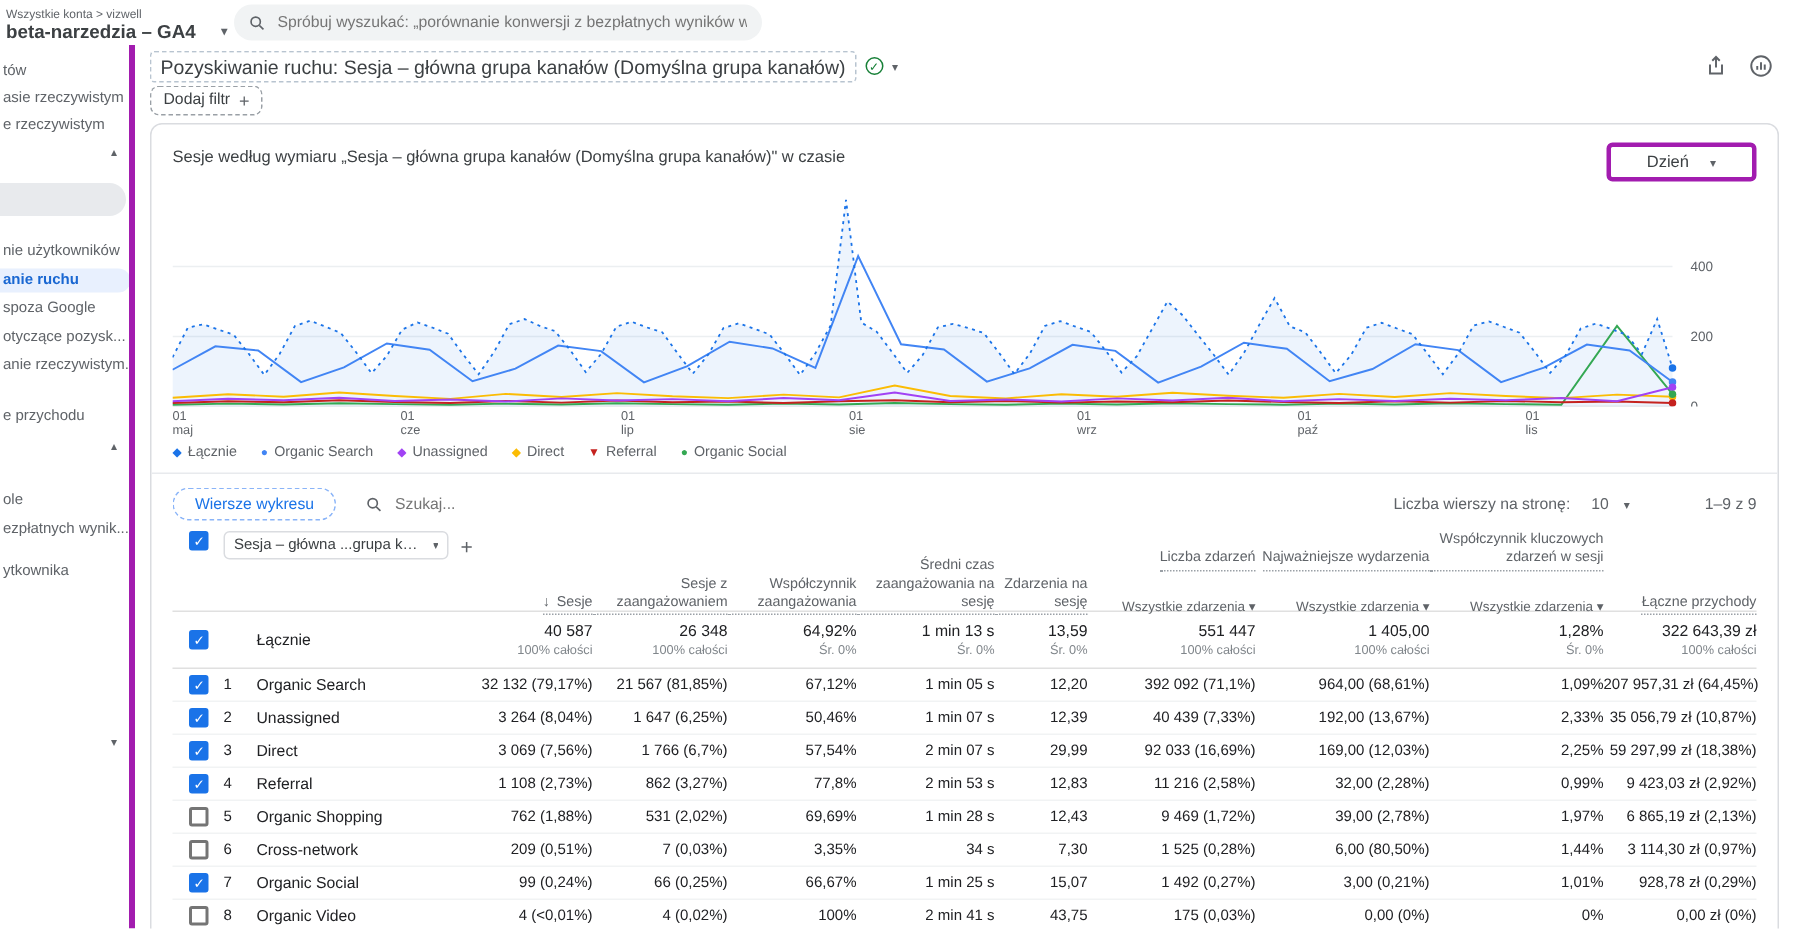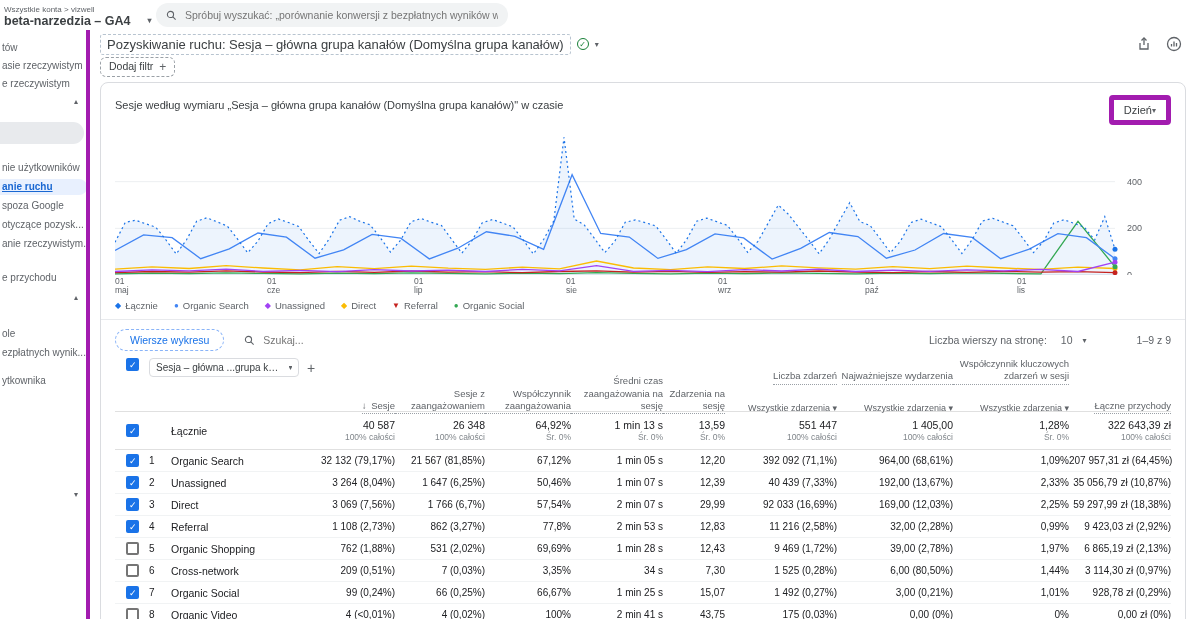--- a/index.html
+++ b/index.html
@@ -31,22 +31,22 @@
     display:inline-flex;align-items:center;justify-content:center;flex:0 0 auto}
   .head-icons{margin-left:auto;display:flex;gap:14px;align-items:center;padding-right:4px}
   .hicon{width:16px;height:16px;color:#5f6368}
   .filter-row{height:22px;display:flex;align-items:center}
   .filter-chip{border:1px dashed #9aa0a6;border-radius:6px;font-size:10.5px;color:#3c4043;padding:2px 8px;display:flex;gap:6px;align-items:flex-start}
   .filter-chip .plus{color:#5f6368;font-size:12px}
   
   .card{border:1px solid #dadce0;border-radius:8px;margin-top:4px;height:546px;padding:12px 14px 4px;overflow:hidden;background:#fff}
   .chart-head{display:flex;align-items:flex-start}
   .chart-title{font-size:11px;color:#3c4043;padding-top:4px}
-  .granularity{margin-left:auto;border:5px solid #a21caf;border-radius:4px;padding:4px 10px;font-size:11px;color:#3c4043;
-    display:flex;align-items:center;cursor:pointer}
+  .granularity{margin-left:auto;border:3px solid #a21caf;border-radius:4px;padding:4px 24px;font-size:11px;color:#3c4043;
+    display:flex;align-items:center;gap:14px;cursor:pointer}
   .chart-wrap{margin-top:10px;position:relative;height:140px}
   .xlabels{position:relative;height:18px;margin-top:2px}
   .xlab{position:absolute;top:0;font-size:8.5px;color:#5f6368;line-height:1.1}
   .legend{display:flex;gap:16px;align-items:center;height:16px;margin-top:2px}
   .lg-item{display:flex;align-items:center;gap:4px;font-size:9.5px;color:#5f6368;cursor:pointer}
   .lg-marker{font-size:8px}
   .section-divider{height:1px;background:#e8eaed;margin:6px -14px}
   
   .toolbar{display:flex;align-items:center;height:28px;gap:20px}
   .pill-btn{border:1px dashed #8ab4f8;border-radius:16px;color:#1a73e8;font-size:10.5px;padding:4px 14px;cursor:pointer;white-space:nowrap}
@@ -103,21 +103,21 @@
 
 <div class="layout">
 
   <aside class="sidebar">
       <div class="sb-item" style="margin-top: 2px;">tów</div>
       <div class="sb-item" style="margin-top: 2px;">asie rzeczywistym</div>
       <div class="sb-item" style="margin-top: 2px;">e rzeczywistym</div>
       <div class="sb-chevron" style="margin-top: 4px;">▴</div>
       <div class="sb-pill" style="margin-top: 14px;"></div>
       <div class="sb-item" style="margin-top: 16px;">nie użytkowników</div>
-      <div class="sb-item sb-active" style="margin-top: 3px; text-decoration: underline;">anie ruchu</div>
+      <div class="sb-item sb-active" style="margin-top: 3px;">anie ruchu</div>
       <div class="sb-item" style="margin-top: 3px;">spoza Google</div>
       <div class="sb-item" style="margin-top: 3px;">otyczące pozysk...</div>
       <div class="sb-item" style="margin-top: 3px;">anie rzeczywistym...</div>
       <div class="sb-item" style="margin-top: 18px;">e przychodu</div>
       <div class="sb-chevron" style="margin-top: 6px;">▴</div>
       <div class="sb-item" style="margin-top: 22px;">ole</div>
       <div class="sb-item" style="margin-top: 3px;">ezpłatnych wynik...</div>
       <div class="sb-item" style="margin-top: 12px;">ytkownika</div>
       <div class="sb-chevron" style="margin-top: 100px;">▾</div>
     </aside>

